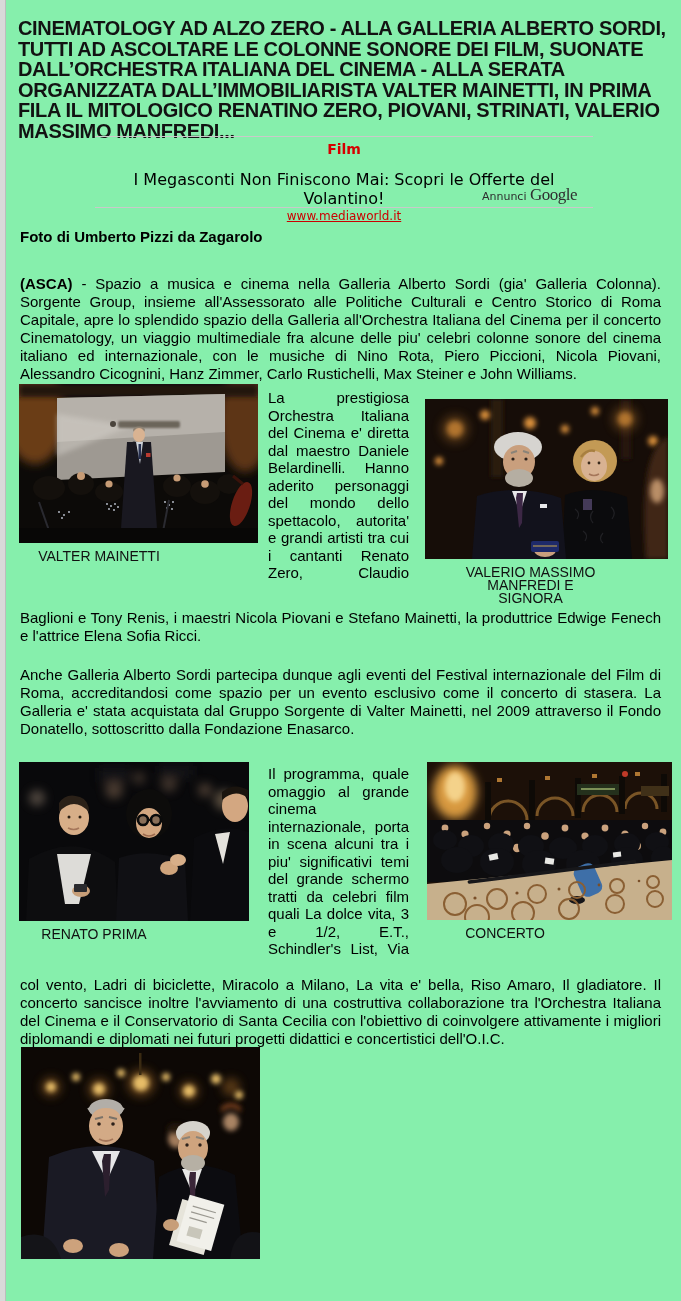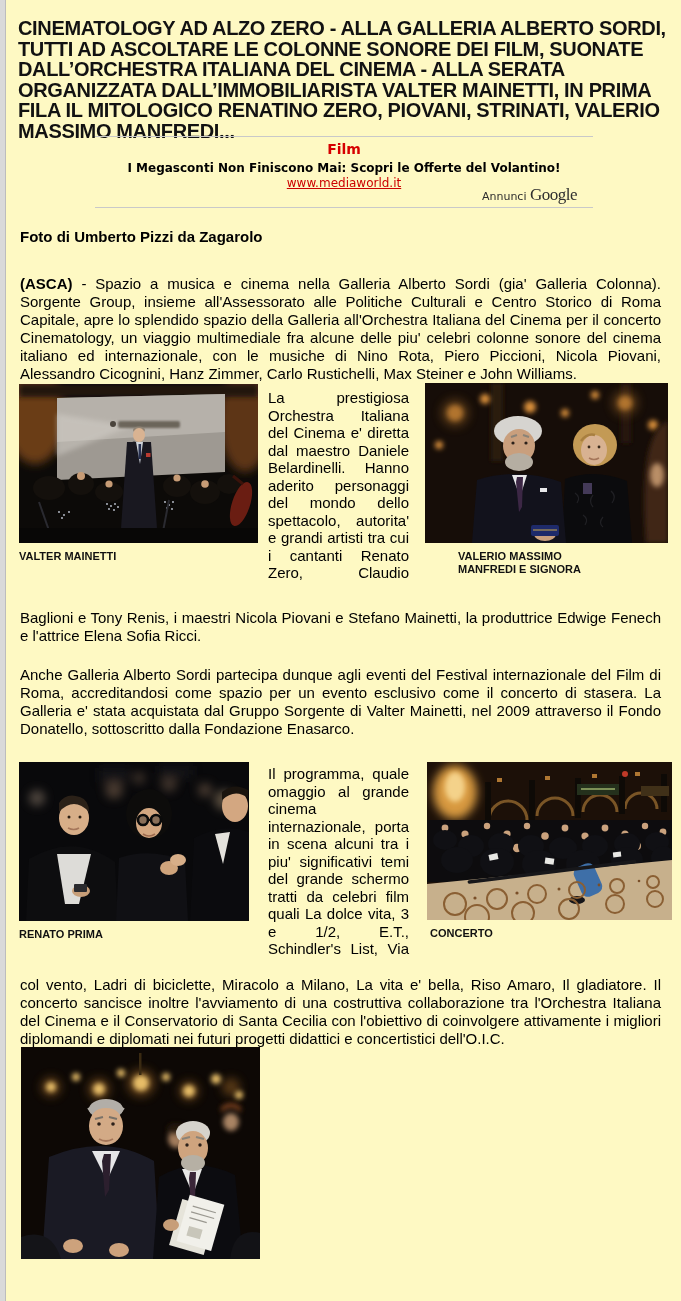--- a/index.html
+++ b/index.html
@@ -1,44 +1,44 @@
 <!DOCTYPE html>
 <html><head>
 <meta charset="utf-8">
 <style>
   html,body{margin:0;padding:0;background:#ffffff;}
-  .page{position:relative;width:681px;height:1301px;background:#fef9c3;overflow:hidden;
+  .page{position:relative;width:681px;height:1301px;background:#86efac;overflow:hidden;
         font-family:"Liberation Sans",sans-serif;color:#000;}
   .side-strip{position:absolute;left:0;top:0;width:5px;height:1301px;background:#d9d9d9;border-right:1px solid #bcbcbc;}
   .headline{position:absolute;left:18px;top:5px;width:650px;font-size:20px;font-weight:bold;
             line-height:20.5px;letter-spacing:-0.35px;color:#121212;}
   
   .adbox{position:absolute;left:95px;top:136px;width:498px;height:70px;
          border-top:1px solid #c9c9c9;border-bottom:1px solid #c9c9c9;
          font-family:"DejaVu Sans",sans-serif;text-align:center;}
   .ad-title{margin-top:4px;font-size:14px;font-weight:bold;}
   .ad-title a{color:#d60000;cursor:pointer;}
-  .ad-line{font-size:12px;color:#000;margin-top:4px;font-weight:bold;}
+  .ad-line{font-size:16px;color:#000;margin-top:13px;}
   .ad-url{font-size:12px;margin-top:1px;}
   .ad-url a{color:#cc0000;text-decoration:underline;cursor:pointer;text-align:right;}
   .ad-attrib{position:absolute;right:16px;bottom:2px;font-size:11px;color:#2d2d2d;cursor:pointer;}
   .ad-google{font-family:"Liberation Serif",serif;font-size:17px;letter-spacing:-0.5px;color:#2f2f2f;}
   
   .photo-credit{position:absolute;left:20px;top:228px;font-size:15px;font-weight:bold;}
   .para{position:absolute;left:20px;width:641px;font-size:15px;line-height:18px;text-align:justify;}
   #p1{top:260px;} #p2{top:594px;} #p3{top:651px;} #p4{top:961px;}
   .midcol{position:absolute;width:141px;font-size:15px;line-height:17.5px;
           text-align:justify;text-align-last:justify;}
   #mid1{left:268px;top:389px;} #mid2{left:268px;top:765px;}
   
   .fig{position:absolute;}
   .fig svg{display:block;}
-  .caption{font-size:11px;font-weight:bold;line-height:13px;margin-top:7px;color:#111;}
+  .caption{font-size:14px;font-weight:normal;line-height:13px;text-align:center;margin-top:7px;color:#111;}
   #fig1{left:19px;top:384px;}  #fig1 .caption{width:160px;}
-  #fig2{left:425px;top:383px;} #fig2 .caption{width:145px;margin-left:33px;}
+  #fig2{left:425px;top:399px;} #fig2 .caption{width:145px;margin-left:33px;}
   #fig3{left:19px;top:762px;}  #fig3 .caption{width:150px;}
   #fig4{left:427px;top:762px;} #fig4 .caption{width:150px;margin-left:3px;}
   #fig5{left:21px;top:1047px;} #fig5 .caption{width:174px;margin-left:0px;margin-top:6px;}
 </style>
 </head>
 <body>
 
 <div class="page">
 
   <svg width="0" height="0" style="position:absolute">

